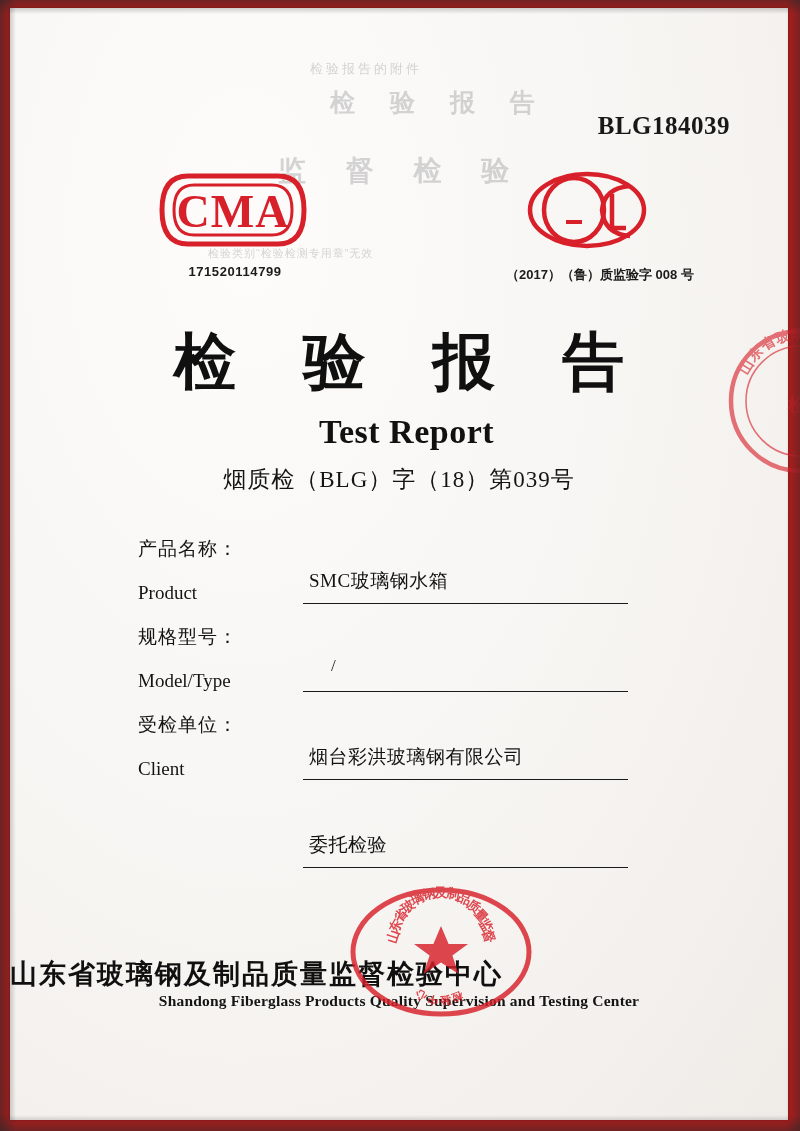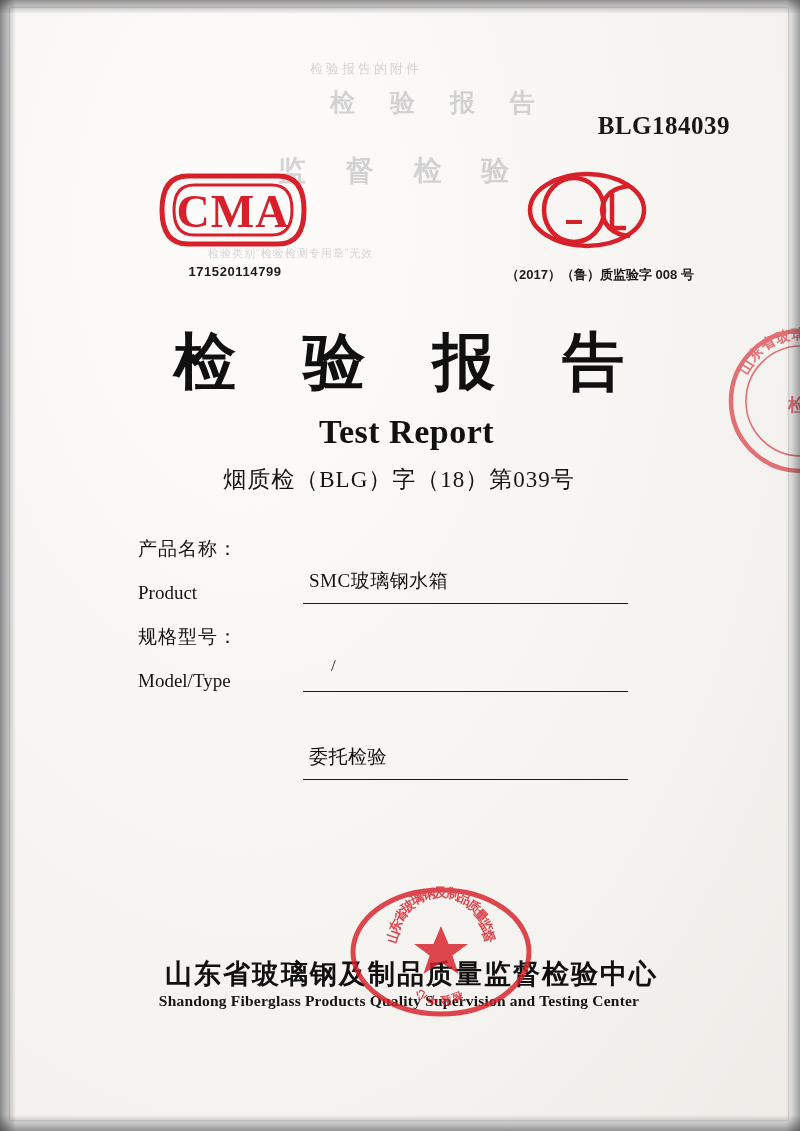--- a/index.html
+++ b/index.html
@@ -10,21 +10,21 @@
   body {
     width: 800px;
     height: 1131px;
     overflow: hidden;
     font-family: "Liberation Serif", serif;
   }
   #page {
     position: relative;
     width: 800px;
     height: 1131px;
-    background: #ffffff;
+    background: #b91c1c;
     overflow: hidden;
   }
   
   #paper {
     position: absolute;
     left: 10px;
     top: 8px;
     width: 778px;
     height: 1112px;
     background:
@@ -183,27 +183,26 @@
     font-size: 17px;
     padding-left: 28px;
     color: #222;
   }
 
   
   #footer-cn {
     position: absolute;
     left: 0; right: 0;
     top: 948px;
-    text-align: center;
+    text-align: left;
     font-size: 27px;
     font-weight: bold;
     font-family: "Liberation Serif", serif;
     letter-spacing: 2px;
     color: #101010;
-    padding-left: 25px;
   }
   #footer-en {
     position: absolute;
     left: 0; right: 0;
     top: 984px;
     text-align: center;
     font-size: 15.5px;
     font-weight: bold;
     font-family: "Liberation Serif", serif;
     color: #141414;
@@ -297,20 +296,27 @@
       </div>
 
       <div class="field-row">
         <div class="field-labels">
           <div class="label-cn">规格型号：</div>
           <div class="label-en">Model/Type</div>
         </div>
         <div class="field-value slash">/</div>
       </div>
 
+      <div class="field-row">
+        <div class="field-labels">
+          <div class="label-cn">受检单位：</div>
+          <div class="label-en">Client</div>
+        </div>
+        <div class="field-value">烟台彩洪玻璃钢有限公司</div>
+      </div>
 
       <div class="field-row">
         <div class="field-value">委托检验</div>
       </div>
 
     </div>
 
     <div id="footer-cn">山东省玻璃钢及制品质量监督检验中心</div>
     <div id="footer-en">Shandong Fiberglass Products Quality Supervision and Testing Center</div>
 

